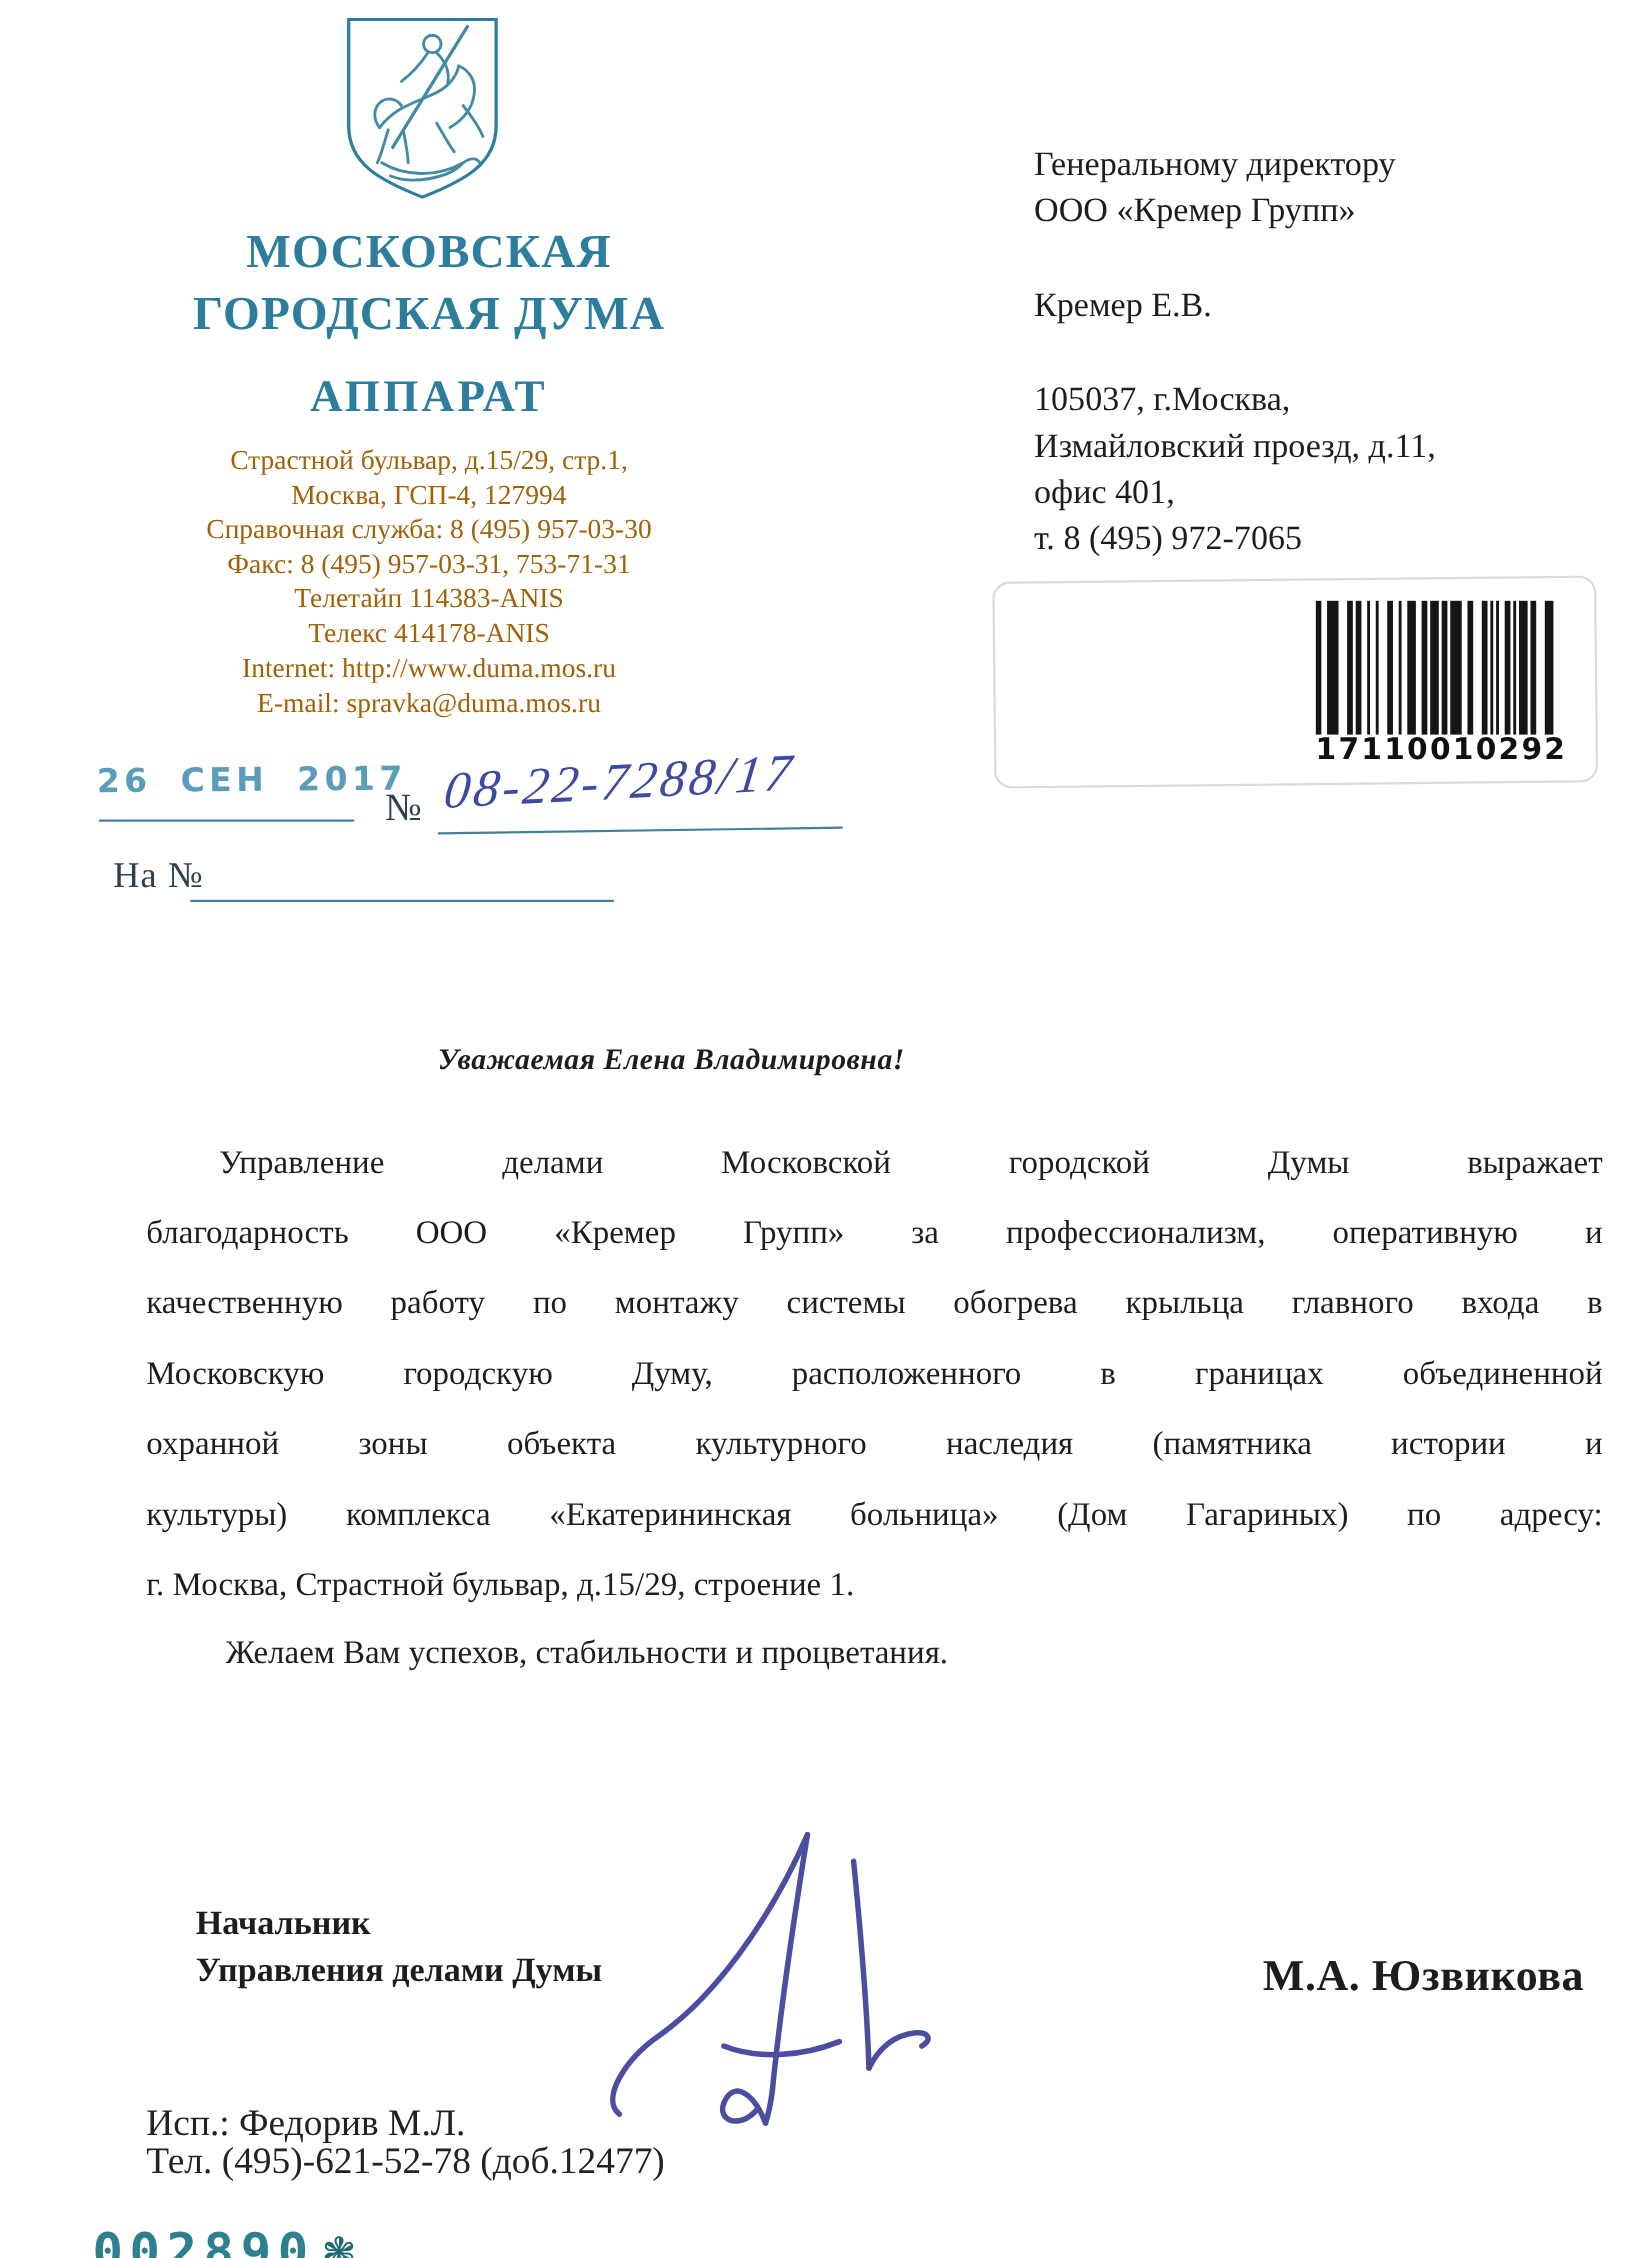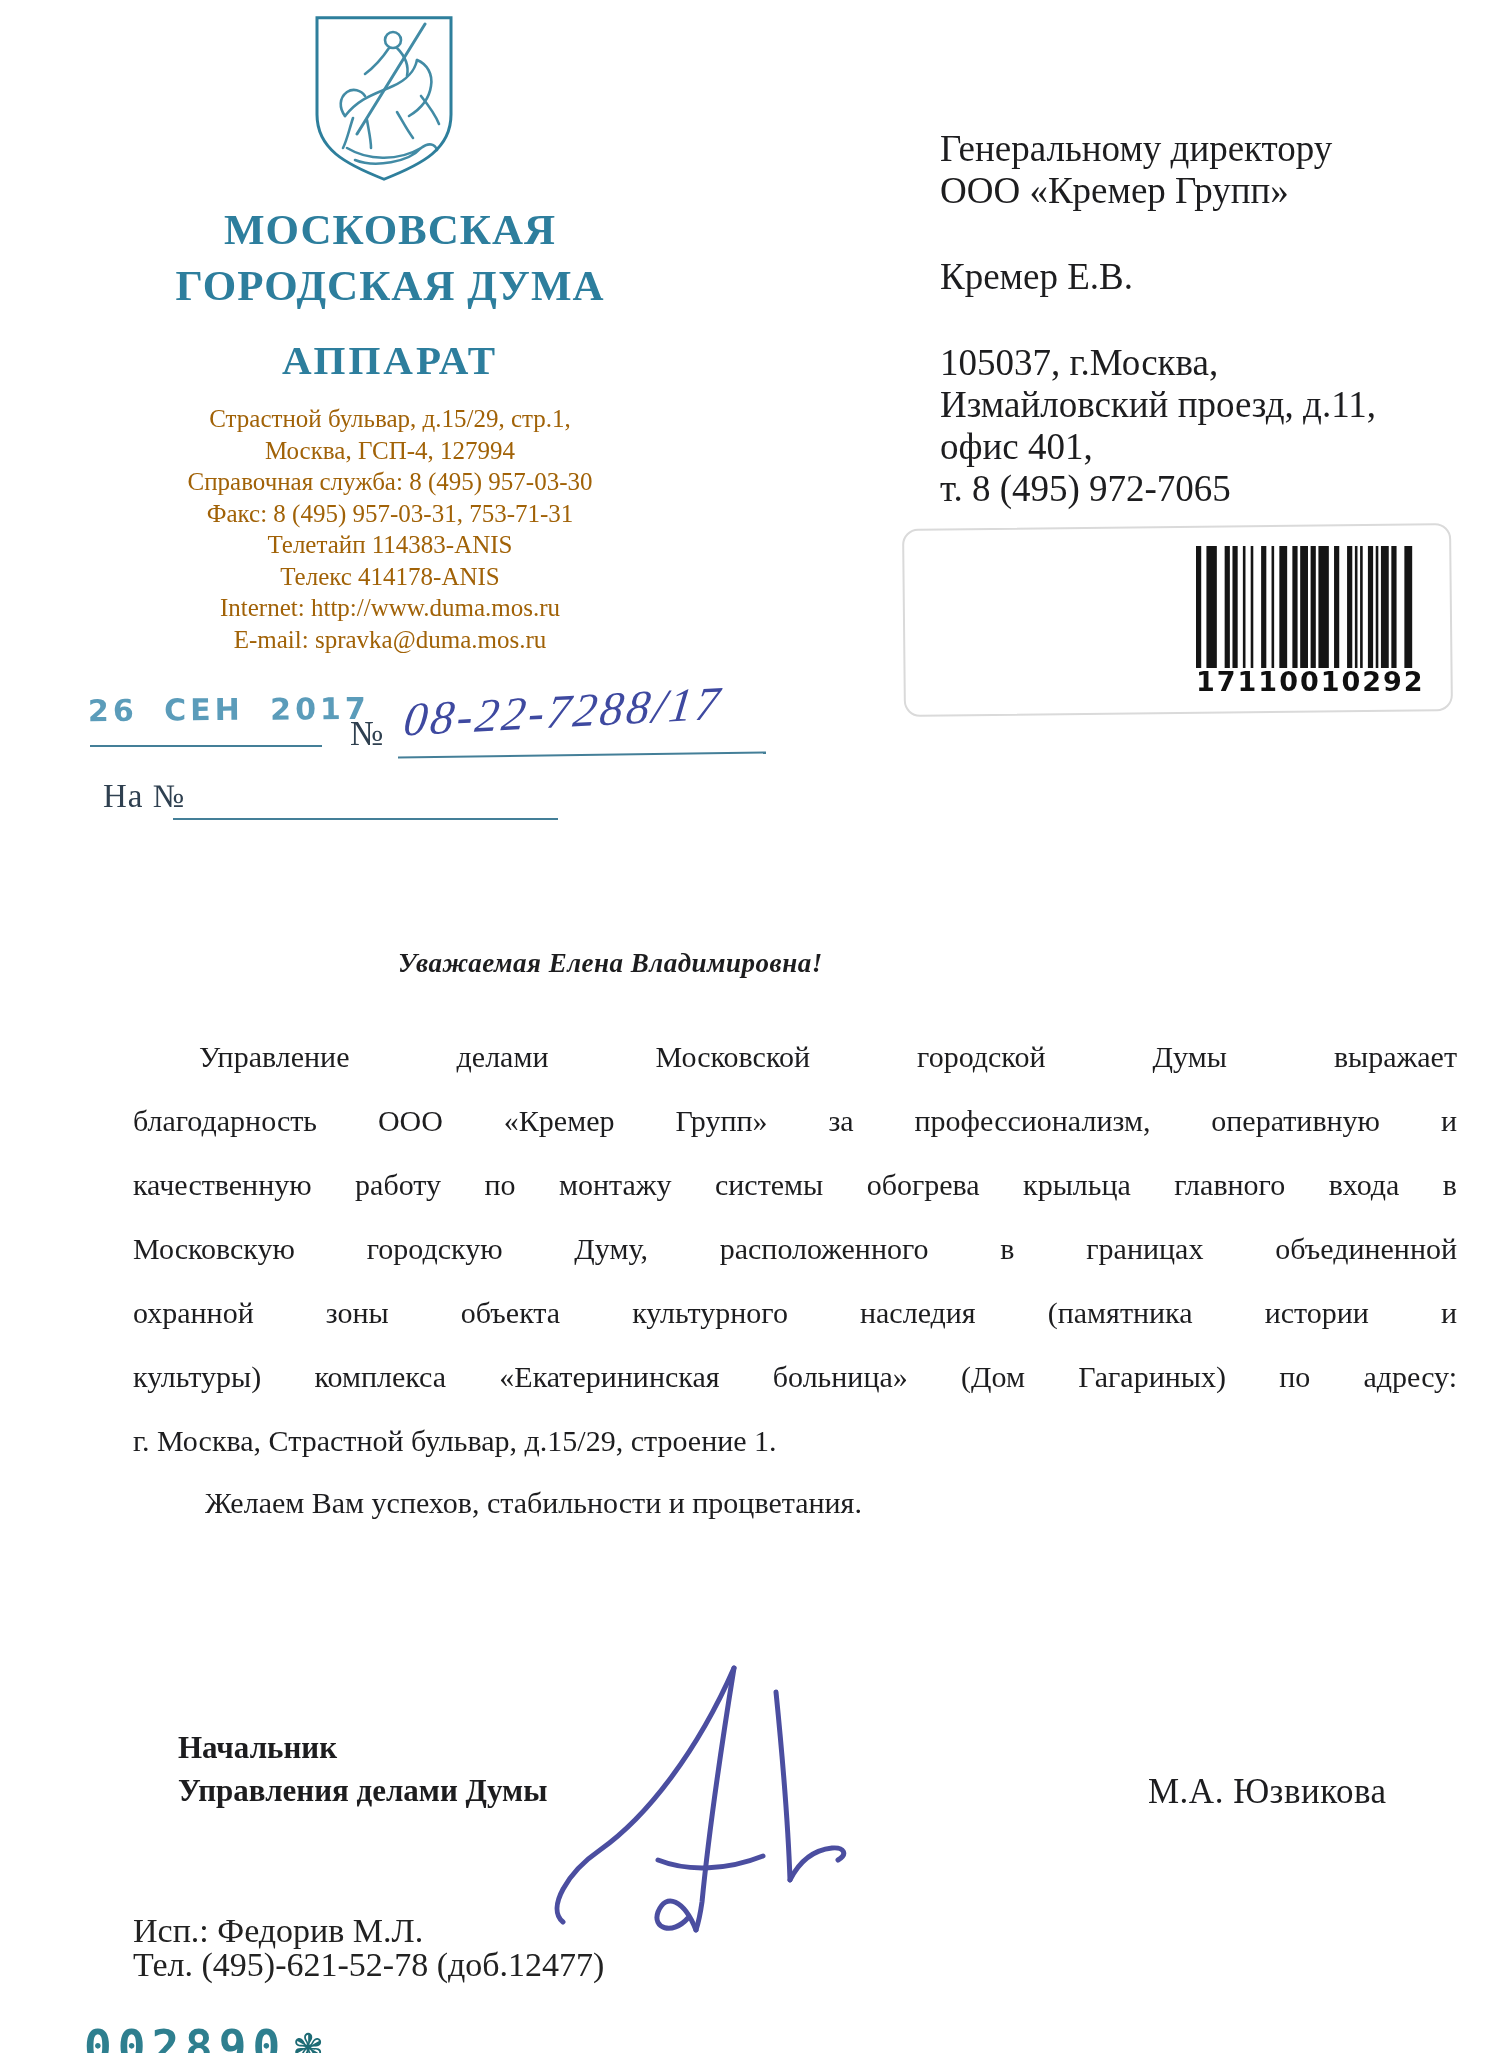--- a/index.html
+++ b/index.html
@@ -37,21 +37,21 @@
     left:404px;top:684px;
     font-style:italic;font-size:47px;letter-spacing:3px;
     color:#3e49a0;
     transform:rotate(-3deg) skewX(-10deg);
     white-space:nowrap;
   }
   .reply-label{left:103px;top:778px;font-size:33px;color:#2f4050;letter-spacing:1px;}
   .rule-reply{left:173px;top:818px;width:385px;}
 
   
-  .recipient{left:940px;font-size:37px;line-height:42px;}
+  .recipient{left:940px;font-size:31px;line-height:42px;}
   .rcpt-head{top:128px;}
   .rcpt-name{top:256px;}
   .rcpt-addr{top:342px;line-height:42px;}
 
   
   .sticker{
     left:903px;top:526px;width:545px;height:184px;
     border:2px solid #dadada;border-radius:16px;background:#fff;
     transform:rotate(-0.6deg);
   }
@@ -67,21 +67,21 @@
   .para1{left:133px;top:1040px;width:1324px;font-size:30px;}
   .para1 .line{height:64px;}
   .just{text-align:justify;text-align-last:justify;}
   .indent{padding-left:66px;}
   .para2{left:133px;top:1486px;width:1324px;font-size:30px;text-indent:72px;}
 
   
   .sig-title{left:178px;font-weight:bold;font-size:31px;}
   .sig-t1{top:1730px;}
   .sig-t2{top:1773px;}
-  .sig-name{left:1148px;top:1772px;font-weight:normal;font-size:35px;letter-spacing:0.5px;text-align:center;}
+  .sig-name{left:1148px;top:1772px;font-weight:bold;font-size:40px;letter-spacing:0.5px;text-align:center;}
   .signature-svg{left:538px;top:1650px;width:340px;height:300px;}
 
   
   .footer{left:133px;top:1914px;font-size:34px;line-height:34px;color:#222;}
   .doc-code{
     left:84px;top:2020px;
     font-family:"DejaVu Sans Mono", monospace;font-weight:700;
     font-size:46px;letter-spacing:6px;color:#2e7f8f;
     white-space:nowrap;
   }

